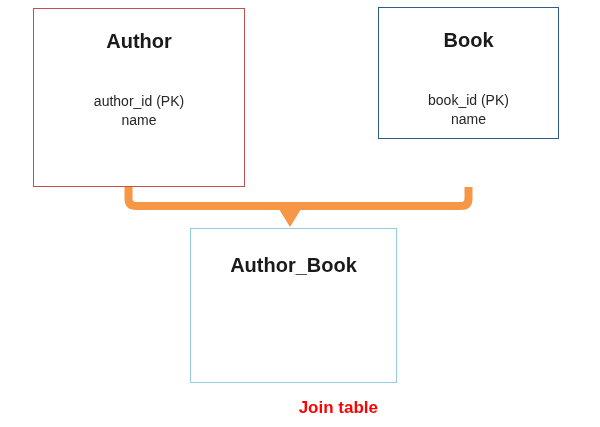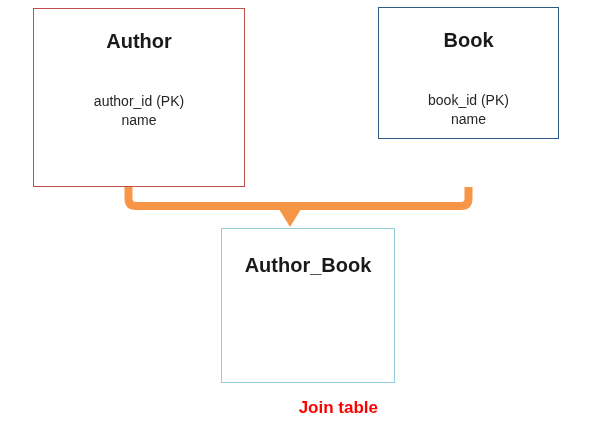--- a/index.html
+++ b/index.html
@@ -23,21 +23,21 @@
   }
   #author-box {
     left: 33px; top: 8px; width: 212px; height: 179px;
     border-color: #c0504d;
   }
   #book-box {
     left: 378px; top: 7px; width: 181px; height: 132px;
     border-color: #2f5b8a;
   }
   #join-box {
-    left: 221px; top: 228px; width: 174px; height: 155px;
+    left: 190px; top: 228px; width: 207px; height: 155px;
     border-color: #92cddc;
   }
   .entity-title {
     position: absolute;
     left: 0; right: 0;
     text-align: center;
     font-size: 20px;
     font-weight: 700;
     color: #1a1a1a;
     letter-spacing: 0px;

